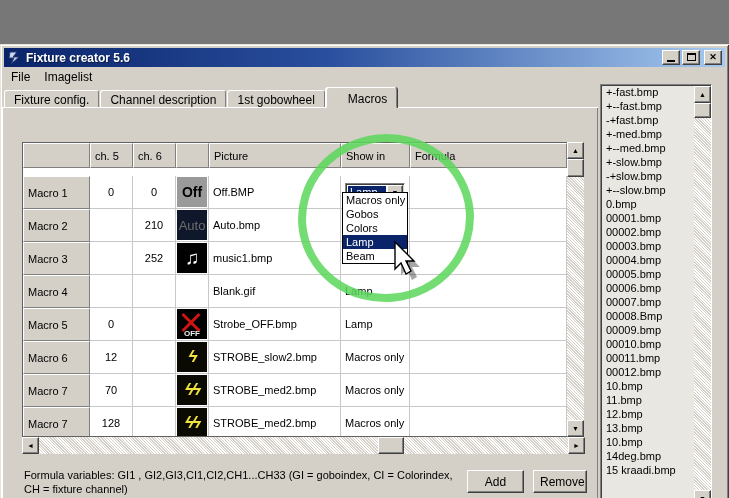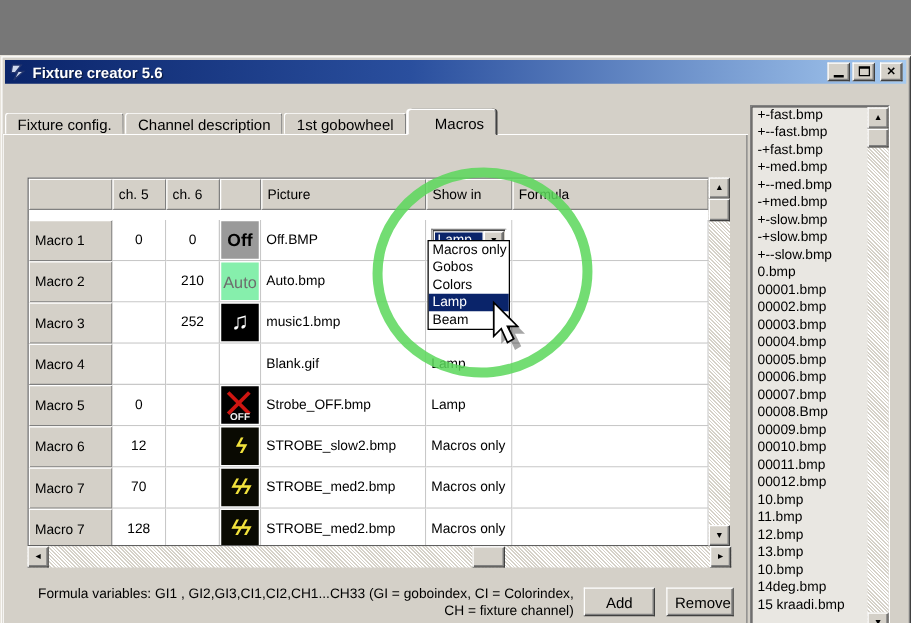--- a/index.html
+++ b/index.html
@@ -45,21 +45,21 @@
   .grid .hdr,.grid .rowlabel{background:#d4d0c8;border:1px solid;
     border-color:#fff #808080 #808080 #fff;padding:2px 4px;display:flex;align-items:center;}
   .grid .hdr{height:25px;}
   .cell{border-right:1px solid #c8c8c8;border-bottom:1px solid #c8c8c8;
     display:flex;align-items:center;padding:2px 4px;background:#fff;overflow:hidden;}
   .cell.center{justify-content:center;padding:2px 0;}
   .cell.iconcell{justify-content:center;padding:0;}
   
   .icn{width:30px;height:30px;display:flex;align-items:center;justify-content:center;font-weight:bold;}
   .icn.off{background:#9a9a9a;color:#000;font-size:14px;}
-  .icn.auto{background:#86efac;color:#6d6d6d;font-size:13px;font-weight:normal;}
+  .icn.auto{background:#0f172a;color:#6d6d6d;font-size:13px;font-weight:normal;}
   .icn.music{background:#000;color:#fff;font-size:19px;}
   .icn.bolt1,.icn.bolt2{background:#0a0a02;color:#f2e23c;font-size:17px;letter-spacing:-2px;font-style:italic;}
   .icn.strobe_off{background:#000;position:relative;}
   .icn.strobe_off .xx1,.icn.strobe_off .xx2{position:absolute;left:2px;top:12px;width:24px;height:3px;background:#cf1511;}
   .icn.strobe_off .xx1{transform:rotate(45deg);}
   .icn.strobe_off .xx2{transform:rotate(-45deg);}
   .icn.strobe_off .offtxt{position:absolute;bottom:1px;left:0;right:0;text-align:center;
     color:#efefef;font-size:8px;font-weight:bold;letter-spacing:0;}
   
   .combo{width:61px;height:19px;background:#fff;border:1px solid;
@@ -75,21 +75,21 @@
   .dropitem{height:14px;line-height:14px;padding:0 3px;font-size:11px;white-space:nowrap;}
   .dropitem.hl{background:#0a246a;color:#fff;}
   
   .sb{position:absolute;background:repeating-linear-gradient(45deg,#fff 0 1px,#d6d2c9 1px 2px);}
   .sbtn{position:absolute;width:17px;height:17px;background:#d4d0c8;border:1px solid;
     border-color:#fff #404040 #404040 #fff;box-shadow:inset -1px -1px 0 #808080;
     font-size:7px;text-align:center;line-height:15px;color:#000;}
   .sthumb{position:absolute;background:#d4d0c8;border:1px solid;
     border-color:#fff #404040 #404040 #fff;box-shadow:inset -1px -1px 0 #808080;}
   
-  .formula-note{position:absolute;left:24px;top:424px;width:435px;line-height:14px;font-size:11px;text-align:right;}
+  .formula-note{position:absolute;left:24px;top:424px;width:435px;line-height:14px;font-size:11px;}
   .pushbtn{position:absolute;height:23px;background:#d4d0c8;border:1px solid;
     border-color:#fff #404040 #404040 #fff;box-shadow:inset -1px -1px 0 #808080;
     font-size:12px;line-height:20px;}
   
   .filelist{position:absolute;left:600px;top:40px;width:112px;height:425px;background:#e9e7e2;
     border:1px solid;border-color:#808080 #fff #fff #808080;
     box-shadow:inset 1px 1px 0 #404040, inset -1px -1px 0 #d4d0c8;overflow:hidden;}
   .fitem{height:14px;line-height:14px;padding-left:5px;font-size:11px;white-space:nowrap;}
   
   .statusbar{position:absolute;left:3px;top:476px;width:723px;height:19px;background:#d4d0c8;
@@ -114,20 +114,24 @@
       <span class="wbtn">
           <span class="minbar"></span>
         </span>
       <span class="wbtn">
           <span class="maxbox"></span>
         </span>
       <span class="wbtn close">✕</span>
     </span>
   </div>
 
+  <div class="menubar">
+      <span class="menuitem">File</span>
+      <span class="menuitem">Imagelist</span>
+    </div>
 
   <div class="tabstrip">
       <span class="tab">Fixture config.</span>
       <span class="tab">Channel description</span>
       <span class="tab">1st gobowheel</span>
       <span class="tab active">Macros</span>
     </div>
   <div class="tabpage"></div>
 
   <div class="grid" id="grid">
@@ -250,21 +254,20 @@
     <div class="sb" style="left:93px;top:1px;width:17px;height:421px;">
       <span class="sbtn" style="left:0;top:0;">▲</span>
       <span class="sthumb" style="left:0;top:17px;width:17px;height:15px;"></span>
       <span class="sbtn" style="left:0;top:404px;">▼</span>
     </div>
   <div class="fitem">+-fast.bmp</div>
       <div class="fitem">+--fast.bmp</div>
       <div class="fitem">-+fast.bmp</div>
       <div class="fitem">+-med.bmp</div>
       <div class="fitem">+--med.bmp</div>
-      <div class="fitem">-+med.bmp</div>
       <div class="fitem">+-slow.bmp</div>
       <div class="fitem">-+slow.bmp</div>
       <div class="fitem">+--slow.bmp</div>
       <div class="fitem">0.bmp</div>
       <div class="fitem">00001.bmp</div>
       <div class="fitem">00002.bmp</div>
       <div class="fitem">00003.bmp</div>
       <div class="fitem">00004.bmp</div>
       <div class="fitem">00005.bmp</div>
       <div class="fitem">00006.bmp</div>

